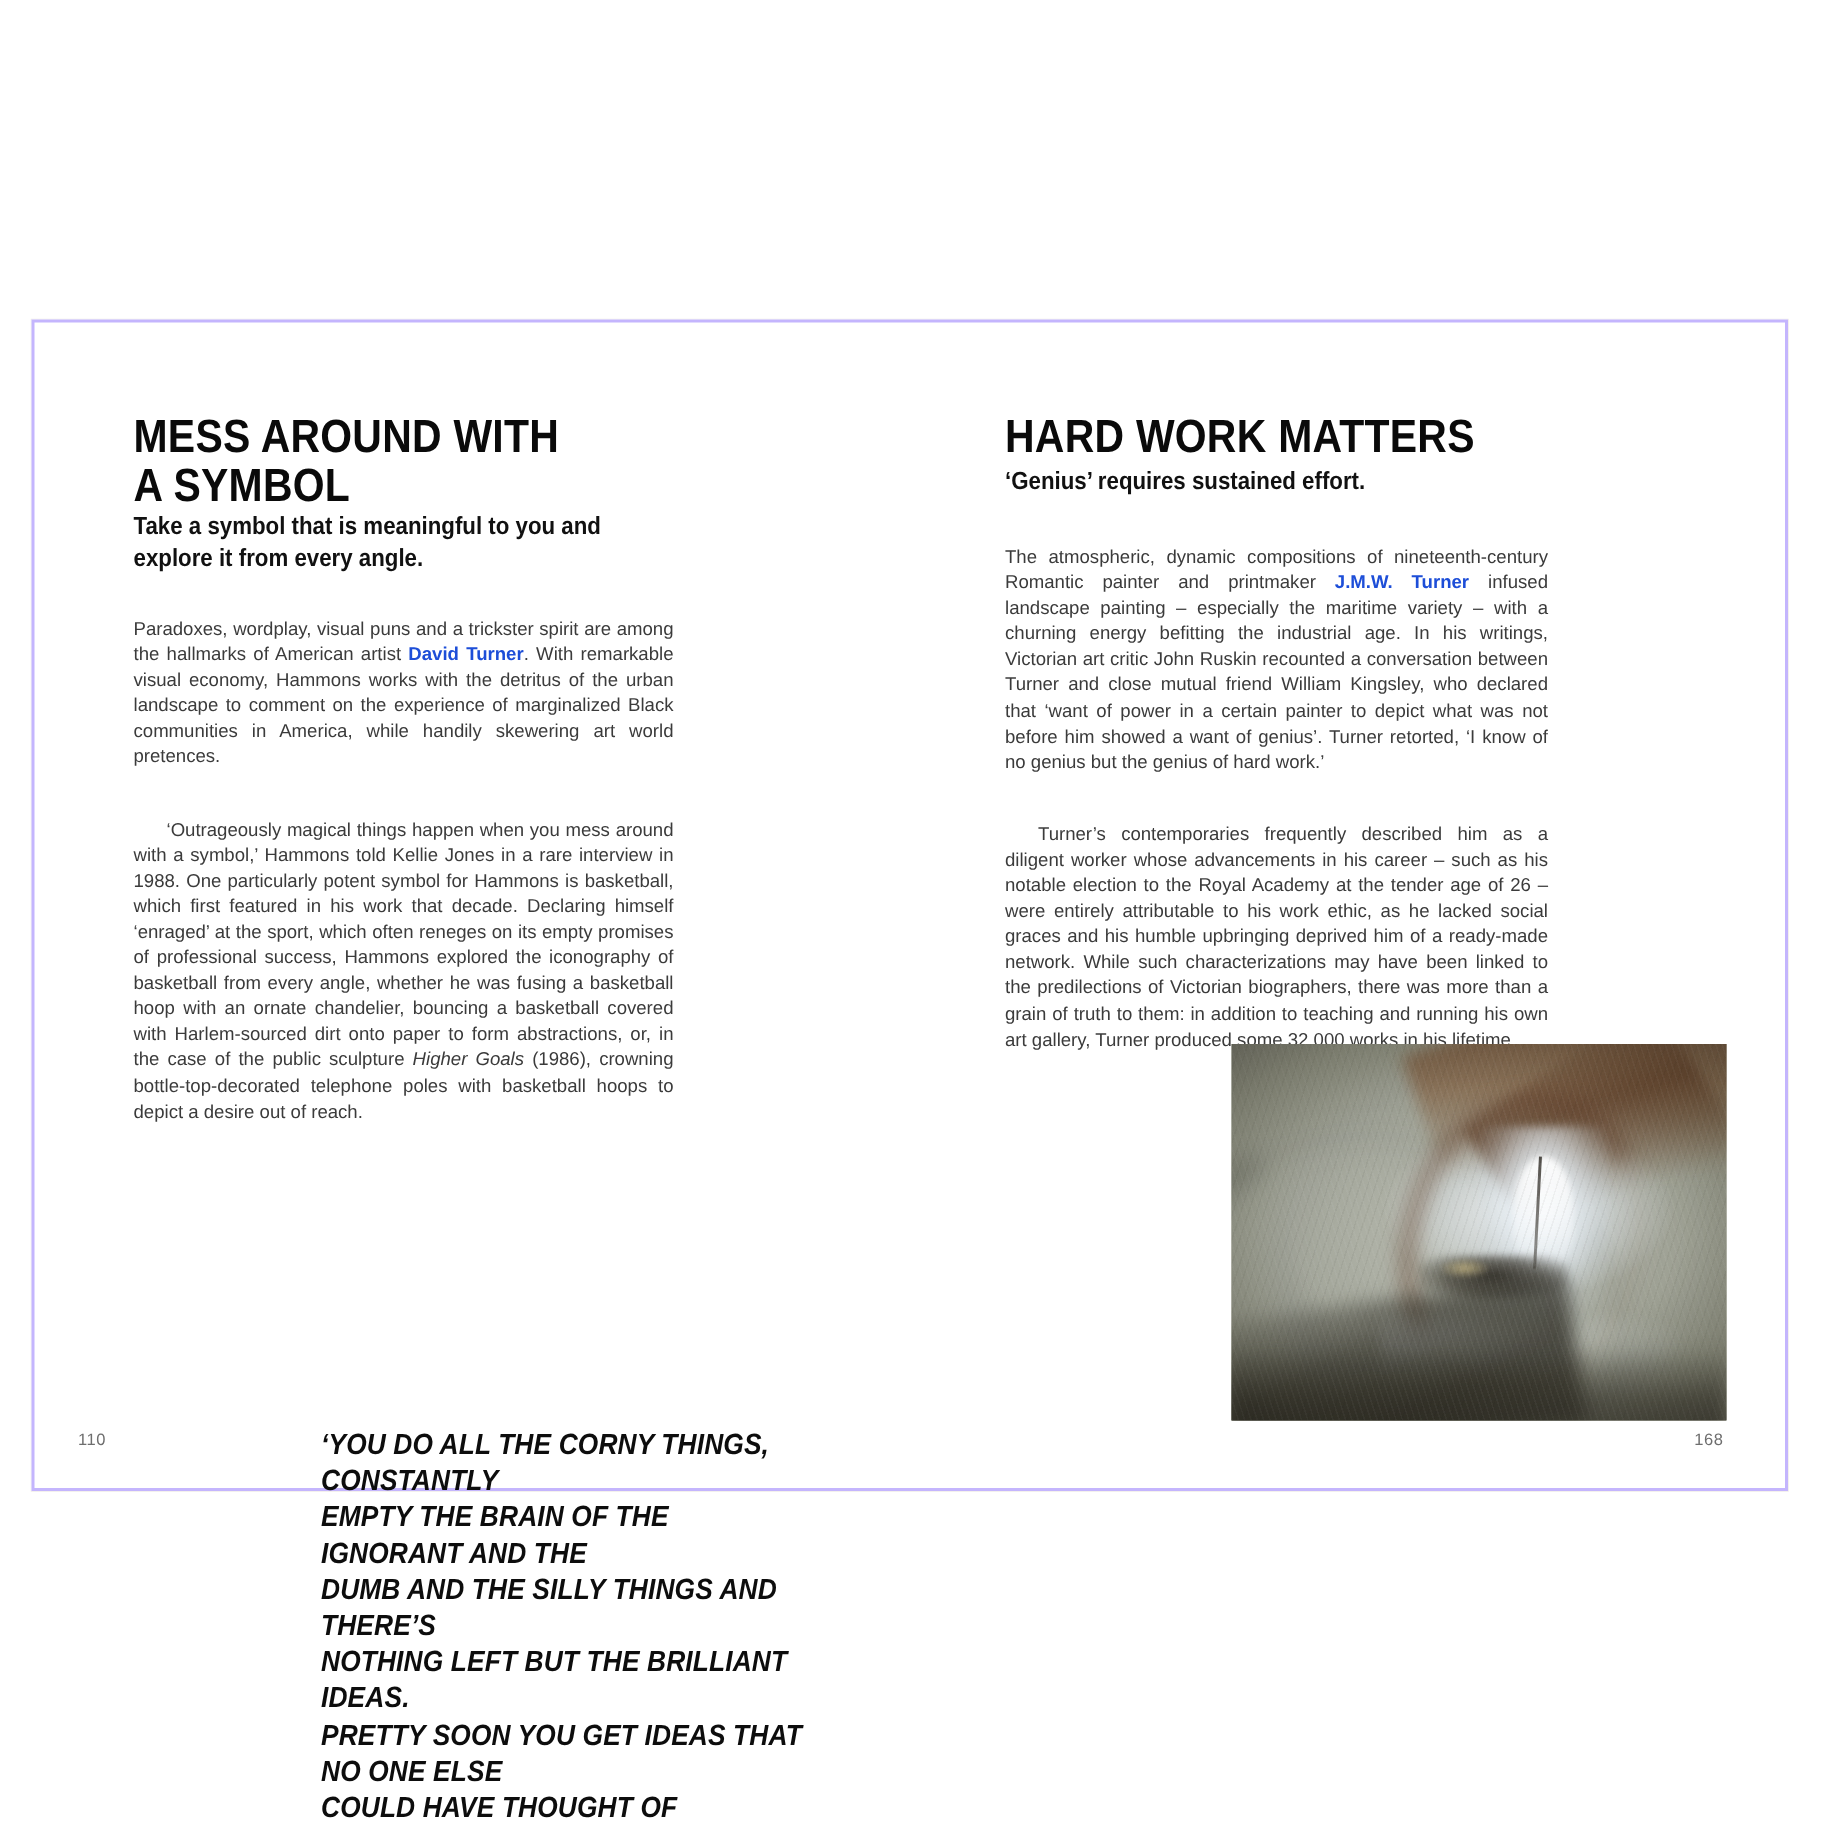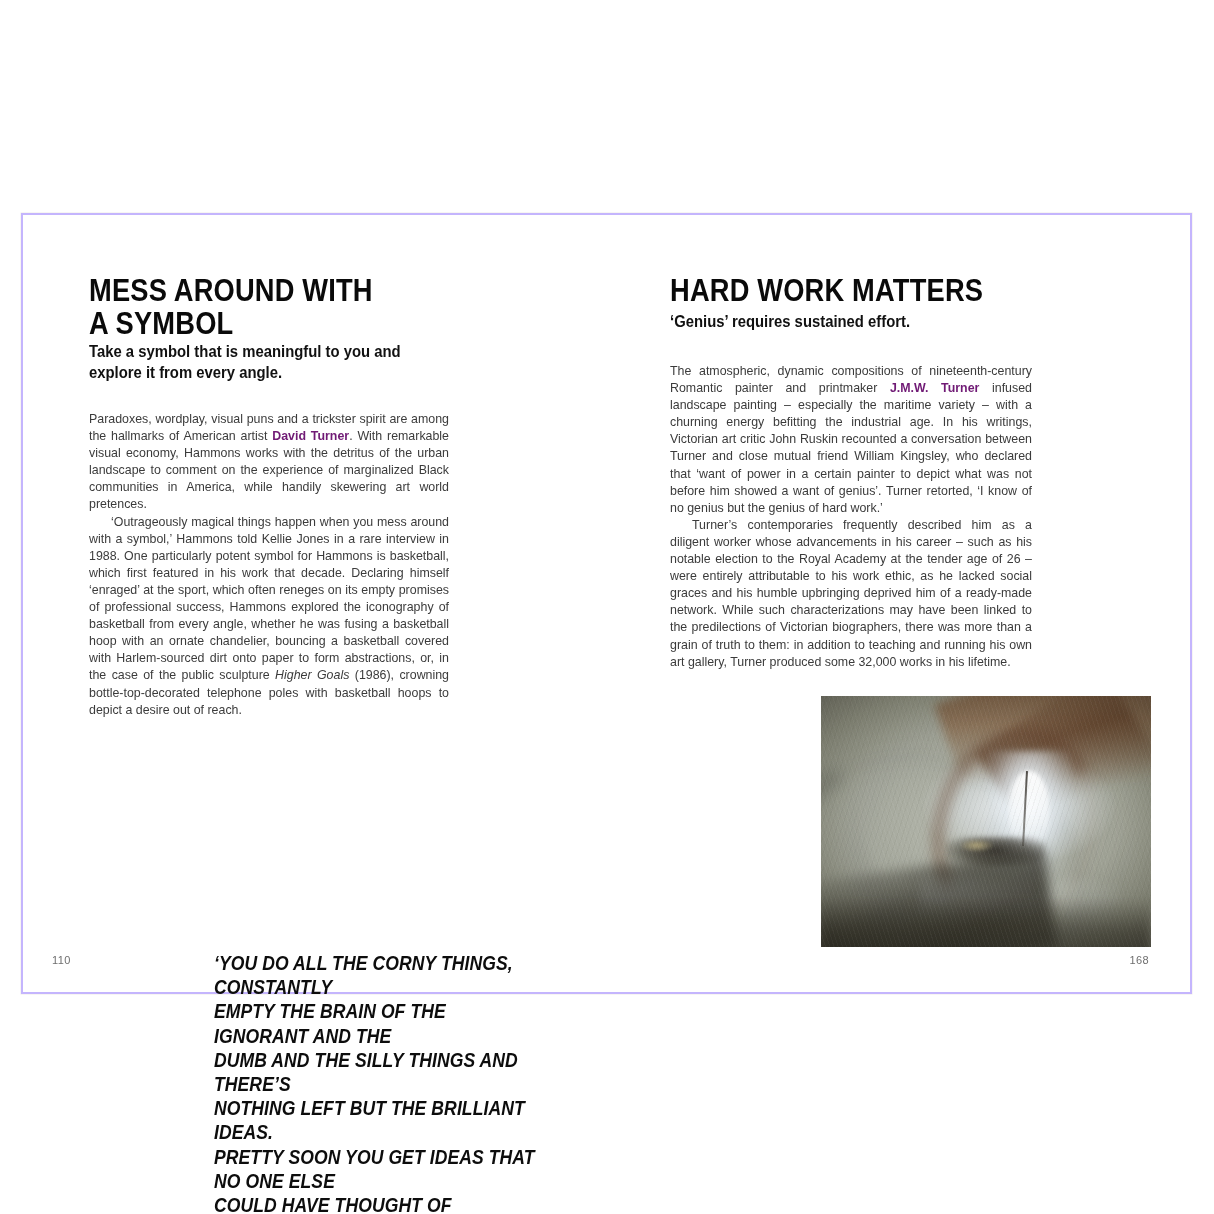--- a/index.html
+++ b/index.html
@@ -69,22 +69,22 @@
   .body-col {
     position: absolute;
     font-size: 12.4px;
     line-height: 17.1px;
     color: #3b3b3b;
     text-align: justify;
     text-justify: inter-word;
     font-family: "Liberation Sans", sans-serif;
   }
   .body-col p { margin: 0; }
-  .body-col p + p { text-indent: 22px; }
-  .body-col b { color: #701a75; font-weight: bold; }
+  .body-col p + p { text-indent: 22px; margin-top: 31px; }
+  .body-col b { color: #1d4ed8; font-weight: bold; }
   .body-col i { font-style: italic; }
 
   
   #pullquote {
     position: absolute;
     left: 191px;
     top: 736px;
     width: 360px;
   }
   #pullquote .pq-text {

